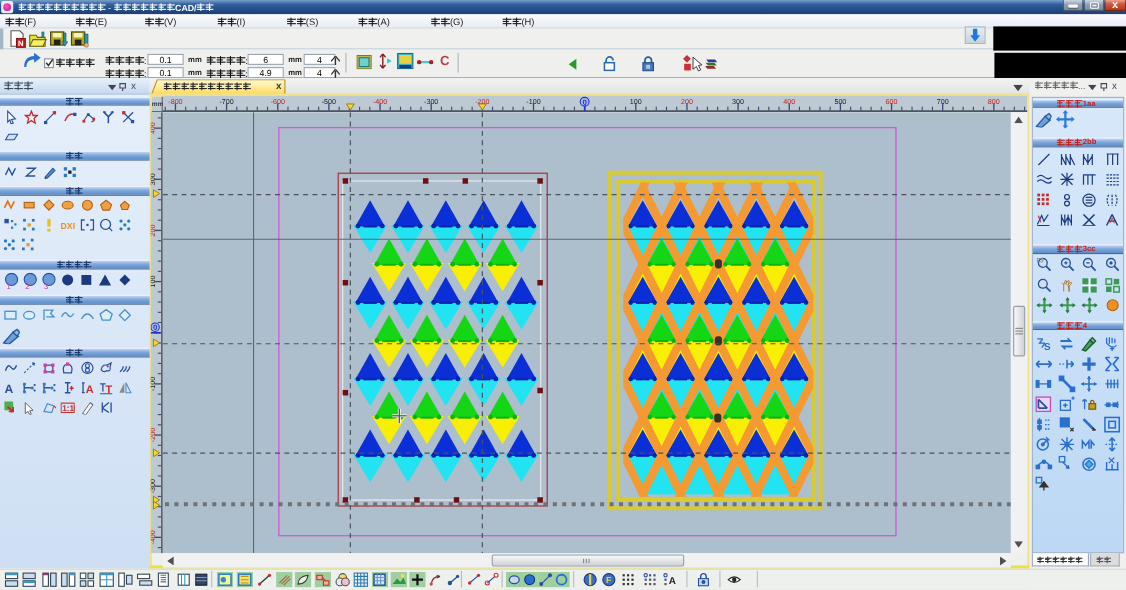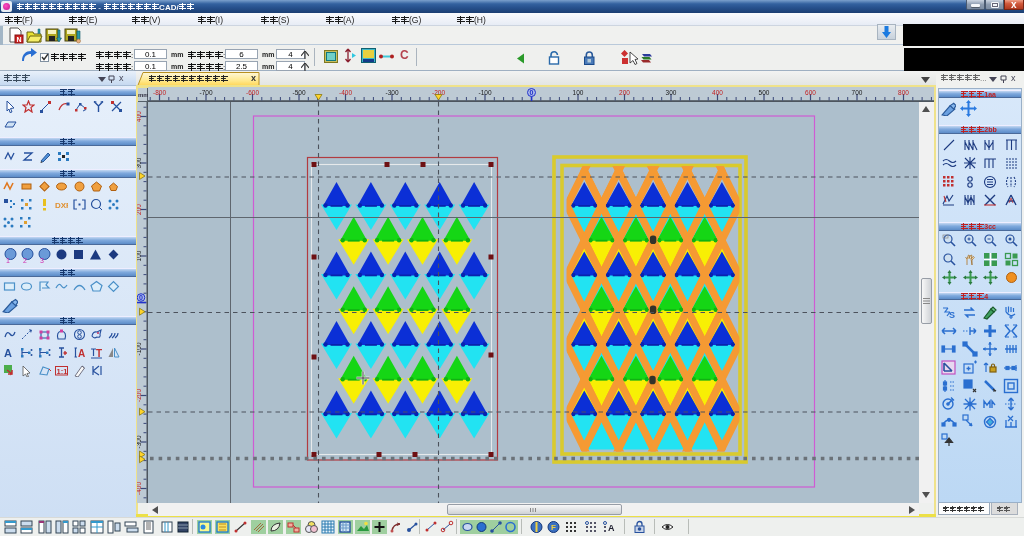--- a/index.html
+++ b/index.html
@@ -77,21 +77,21 @@
 <div class="t" style="left:276px;top:50px;width:29px;text-align:center;font-size:8px;color:#000;">4</div>
 <svg style="left:301px;top:50.5px;" width="8" height="8" viewBox="0 0 10 10">
     <path d="M5 0 L0 6 M5 0 L10 6 M5 2 L5 10" stroke="#333" stroke-width="1.4" fill="none"></path>
   </svg>
 <div class="t" style="left:95px;top:62.5px;color:#111;"><i class="g" style="width:8px;height:8px;"></i><i class="g" style="width:8px;height:8px;"></i><i class="g" style="width:8px;height:8px;"></i><i class="g" style="width:8px;height:8px;"></i><span style="font-size:8px;vertical-align:top;">:</span></div>
 <div style="left:134px;top:61px;width:33px;height:10px;background:#fff;border:1px solid #98a4b2;"></div>
 <div class="t" style="left:134px;top:62px;width:33px;text-align:center;font-size:8px;color:#000;">0.1</div>
 <div class="t" style="left:171px;top:63px;font-size:7px;font-weight:bold;color:#222;">mm</div>
 <div class="t" style="left:187px;top:62.5px;color:#111;"><i class="g" style="width:8px;height:8px;"></i><i class="g" style="width:8px;height:8px;"></i><i class="g" style="width:8px;height:8px;"></i><i class="g" style="width:8px;height:8px;"></i><span style="font-size:8px;vertical-align:top;">:</span></div>
 <div style="left:225px;top:61px;width:33px;height:10px;background:#fff;border:1px solid #98a4b2;"></div>
-<div class="t" style="left:225px;top:62px;width:33px;text-align:center;font-size:8px;color:#000;">2.5</div>
+<div class="t" style="left:225px;top:62px;width:33px;text-align:center;font-size:8px;color:#000;">4.9</div>
 <div class="t" style="left:262px;top:63px;font-size:7px;font-weight:bold;color:#222;">mm</div>
 <div style="left:276px;top:61px;width:29px;height:10px;background:#fff;border:1px solid #98a4b2;"></div>
 <div class="t" style="left:276px;top:62px;width:29px;text-align:center;font-size:8px;color:#000;">4</div>
 <svg style="left:301px;top:62.5px;" width="8" height="8" viewBox="0 0 10 10">
     <path d="M5 0 L0 6 M5 0 L10 6 M5 2 L5 10" stroke="#333" stroke-width="1.4" fill="none"></path>
   </svg>
 <div style="left:314px;top:48px;width:1px;height:18px;background:#aab4be;"></div>
 <svg style="left:324px;top:50px;" width="14" height="13" viewBox="0 0 14 13">
     <rect x="0.5" y="0.5" width="13" height="12" fill="#c8c060" stroke="#807820"></rect>
     <rect x="2.5" y="2.5" width="9" height="8" fill="#6fd0c8" stroke="#107880"></rect>

